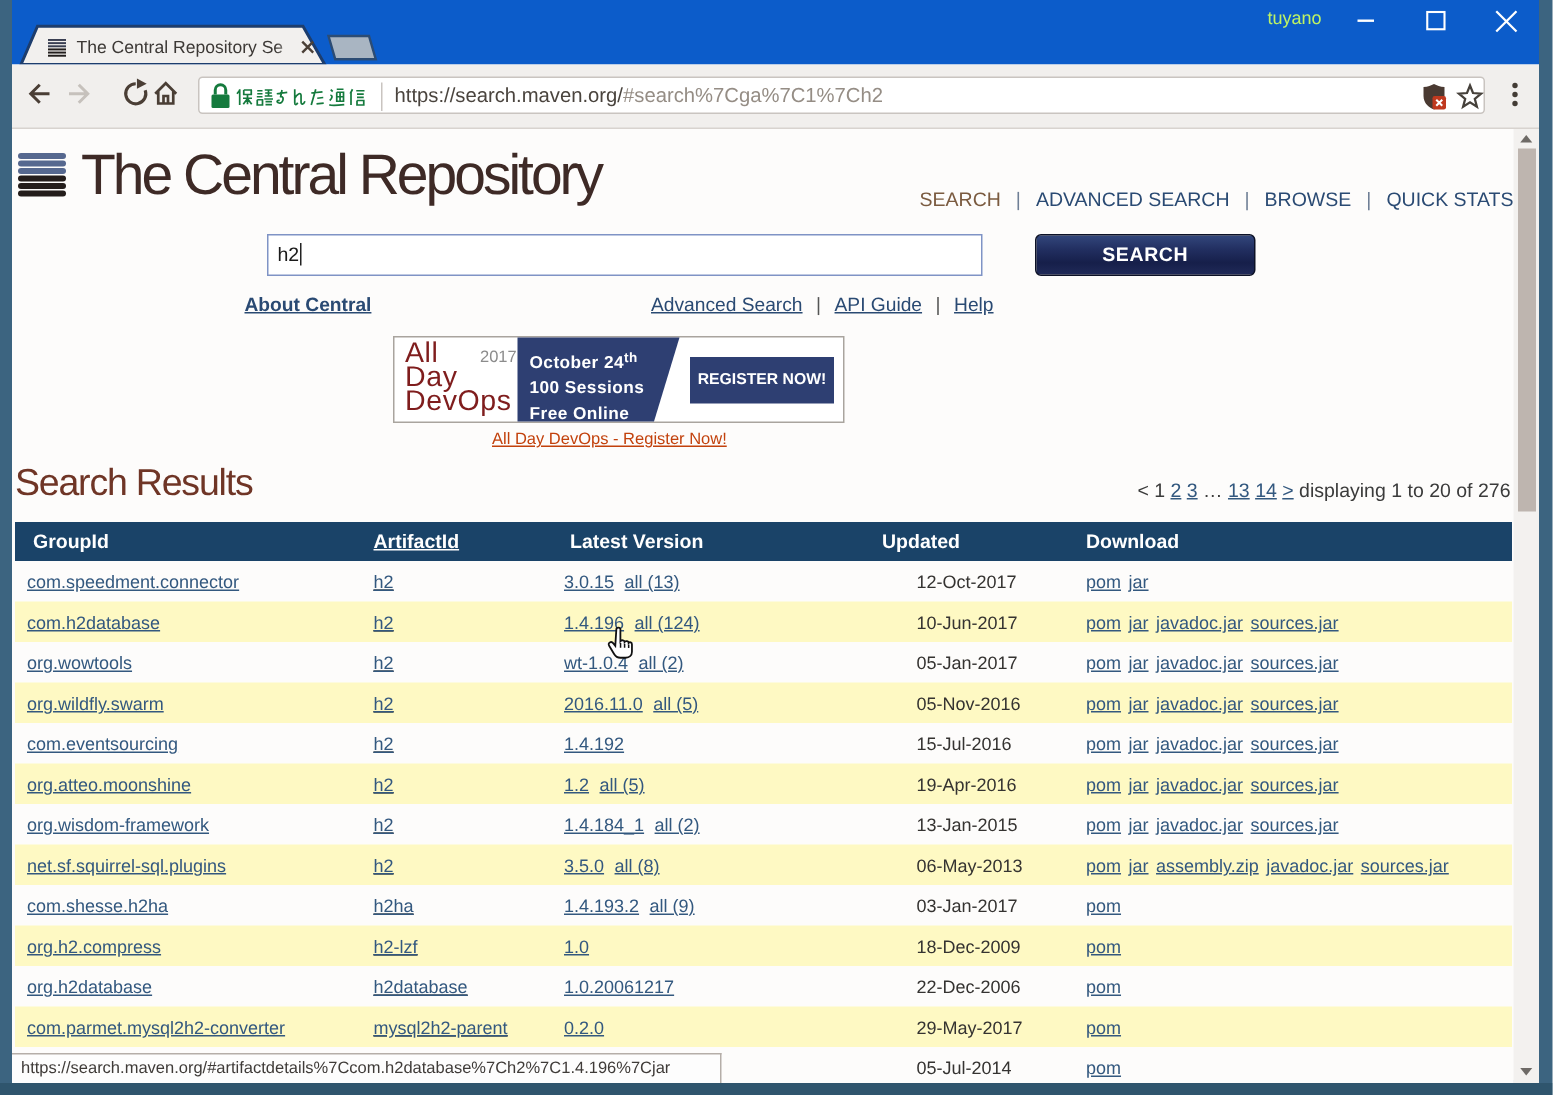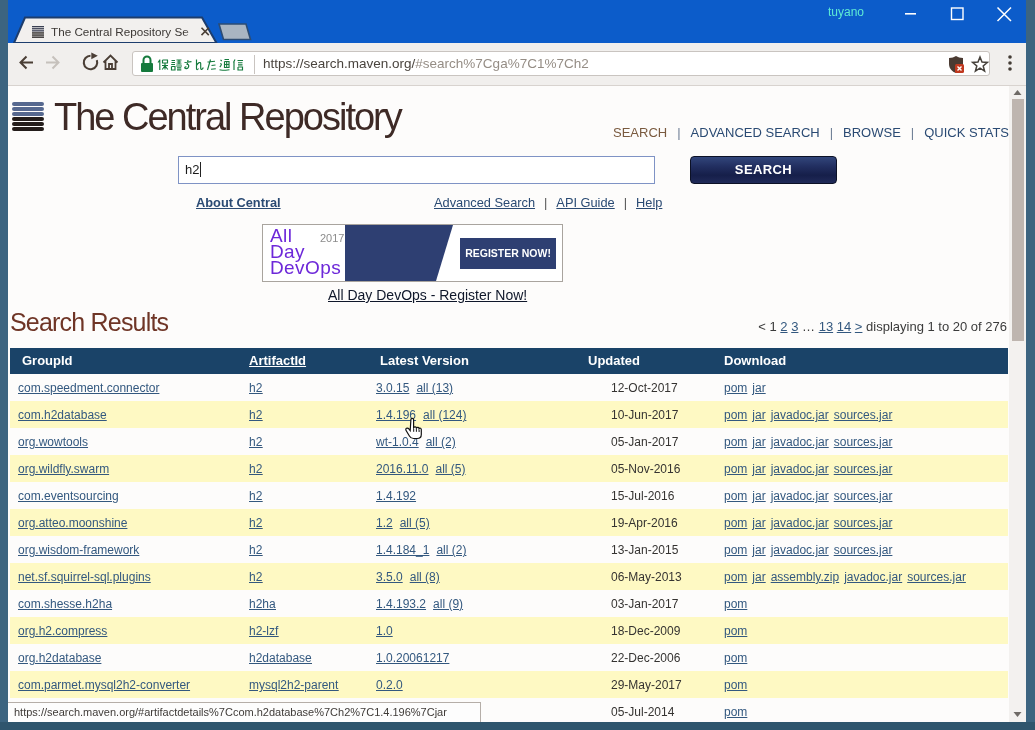--- a/index.html
+++ b/index.html
@@ -5,21 +5,21 @@
   * { margin:0; padding:0; box-sizing:border-box; }
   html,body { width:1035px; height:730px; overflow:hidden; }
   body { font-family:"Liberation Sans", sans-serif; position:relative; background:#3c6480; }
   #screen { position:absolute; left:0; top:0; width:1035px; height:730px; }
 
   
   #win { position:absolute; left:8px; top:0; width:1018px; height:722px; background:#fdfdfc; border-bottom:2px solid #e2ebf2; }
 
   
   #titlebar { position:absolute; left:0; top:0; width:1018px; height:43px; background:#0c5cca; }
-  #tuyano { position:absolute; left:820px; top:5px; width:70px; color:#5eead4; font-size:12px; }
+  #tuyano { position:absolute; left:820px; top:5px; width:70px; text-align:center; color:#bef264; font-size:12px; }
 
   
   #toolbar { position:absolute; left:0; top:43px; width:1018px; height:43px; background:#f1efed; border-bottom:1px solid #d8d3cf;padding-left:15px; }
   #omnibox { position:absolute; left:124px; top:8px; width:858px; height:25px; background:#fff; border:1px solid #c9c4c0; border-radius:3px; }
   #url-text { position:absolute; left:130px; top:4px; font-size:13.5px; color:#4a443e; white-space:nowrap; }
   #url-text .frag { color:#958d85; }
   #omni-sep { position:absolute; left:121px; top:3px; height:19px; width:1px; background:#c9c4c0; }
 
   
   #page { position:absolute; left:0; top:86px; width:1001px; height:636px; background:#fdfcfb; overflow:hidden; }
@@ -35,35 +35,35 @@
   #topnav .sep { color:#6f7f96; padding:0 10px; }
 
   #sbox { position:absolute; left:170px; top:70px; width:477px; height:28px; border:1px solid #7f93c5; background:#fff; }
   #sbox span { position:absolute; left:6px; top:5px; font-size:13px; color:#1b1b1b; border-right:1px solid #222; padding-right:1px; }
   #sbtn { position:absolute; left:682px; top:70px; width:147px; height:28px; border-radius:4px;
           background:linear-gradient(#32467b 0%, #222f61 35%, #161f4a 70%, #202a58 100%); border:1.5px solid #0c1126;
           color:#fff; font-size:13px; font-weight:bold; text-align:center; line-height:26px; letter-spacing:0.4px; }
 
   #subnav { position:absolute; left:0; top:109px; width:1001px; font-size:12.8px; }
   #subnav a { color:#2a4a73; }
-  #about { position:absolute; left:188px; font-weight:bold; }
+  #about { position:absolute; left:155px; font-weight:bold; }
   #sublinks { position:absolute; left:426px; }
   #sublinks .sep { color:#555; padding:0 9px; text-decoration:none; }
 
   
   #banner { position:absolute; left:254px; top:138px; width:301px; height:58px; border:1px solid #a9a49e; background:#fff; }
   #banner .navy { position:absolute; left:82px; top:0; width:91px; height:56px; background:#2e3f72; }
   #banner .slant { position:absolute; left:173px; top:0; width:0; height:0;
                    border-top:56px solid #2e3f72; border-right:17px solid transparent; }
-  #adlogo { position:absolute; left:7px; top:3px; color:#6d28d9; line-height:16px; font-size:19px; letter-spacing:0.4px; }
+  #adlogo { position:absolute; left:7px; top:3px; color:#7f1d1d; line-height:16px; font-size:19px; letter-spacing:0.4px; }
   #ad2017 { position:absolute; left:57px; top:7px; color:#8c8c8c; font-size:11px; }
   #adtxt { position:absolute; left:90px; top:5px; color:#fff; font-size:11.5px; font-weight:bold; line-height:17px; letter-spacing:0.3px; }
   #adbtn { position:absolute; left:197px; top:13px; width:96px; height:31px; background:#2e3f72;
            color:#fff; font-size:10.5px; font-weight:bold; text-align:center; line-height:31px; }
-  #adlink { position:absolute; left:320px; top:201px; font-size:14px; color:#0f172a; }
+  #adlink { position:absolute; left:320px; top:201px; font-size:11px; color:#c2410c; }
 
   #sr-head { position:absolute; left:2px; top:222px; font-size:25px; letter-spacing:-0.8px; color:#6f3526; }
   #pager { position:absolute; right:2px; top:233px; font-size:13px; color:#3b3b3b; }
   #pager a { color:#33587f; }
 
   
   #rtable { position:absolute; left:2px; top:262px; width:998px; }
   #thead { position:absolute; left:0; top:0; width:998px; height:26px; background:#1a4368; color:#fff; font-weight:bold; font-size:13px; }
   .row { position:absolute; left:0; width:998px; height:27px; font-size:12px; }
   .row.alt { background:#fef9c3; }
@@ -196,20 +196,21 @@
       <span id="sublinks">
         <a href="#d">Advanced Search</a><span class="sep">|</span><a href="#e">API Guide</a><span class="sep">|</span><a href="#f">Help</a>
       </span>
     </div>
 
     <div id="banner">
       <div class="navy"></div>
       <div class="slant"></div>
       <div id="adlogo">All<br>Day<br>Dev<span id="adO">O</span>ps</div>
       <div id="ad2017">2017</div>
+      <div id="adtxt">October 24<span style="font-size:9px;vertical-align:4px">th</span><br>100 Sessions<br>Free Online</div>
       <div id="adbtn">REGISTER NOW!</div>
     </div>
     <a id="adlink" href="#g">All Day DevOps - Register Now!</a>
 
     <div id="sr-head">Search Results</div>
     <div id="pager">&lt; 1 <a href="#1">2</a> <a href="#1">3</a> … <a href="#1">13</a> <a href="#1">14</a> <a href="#1">&gt;</a> displaying 1 to 20 of 276</div>
 
     <div id="rtable">
       <div id="thead">
         <span class="cell c1">GroupId</span>

